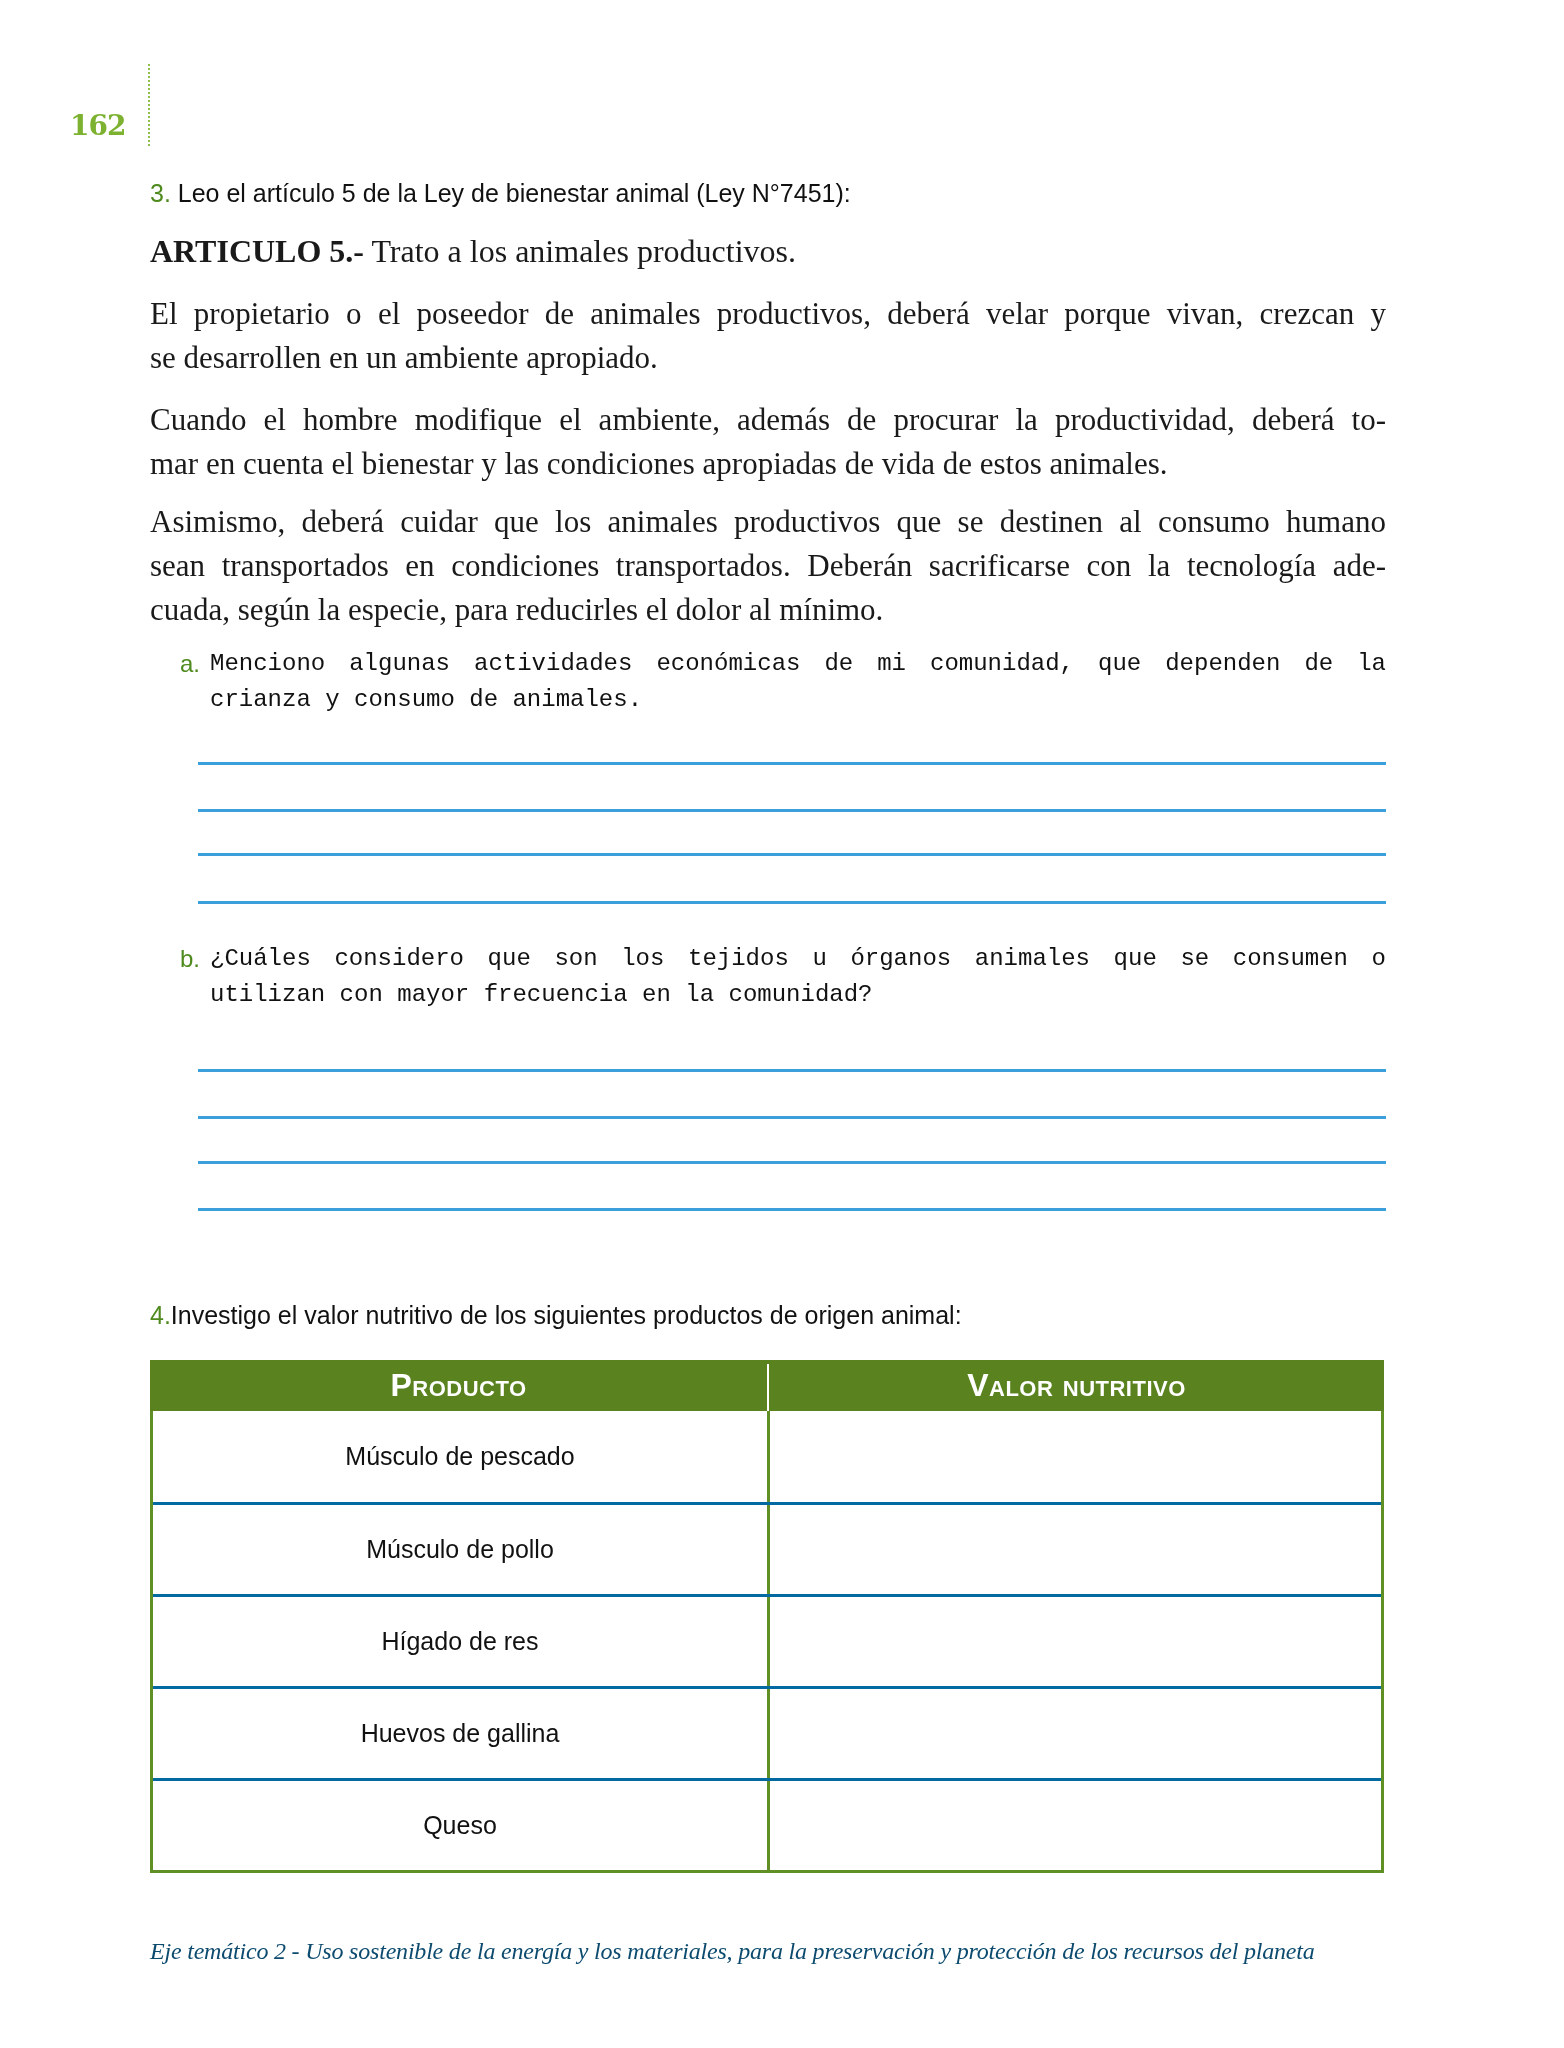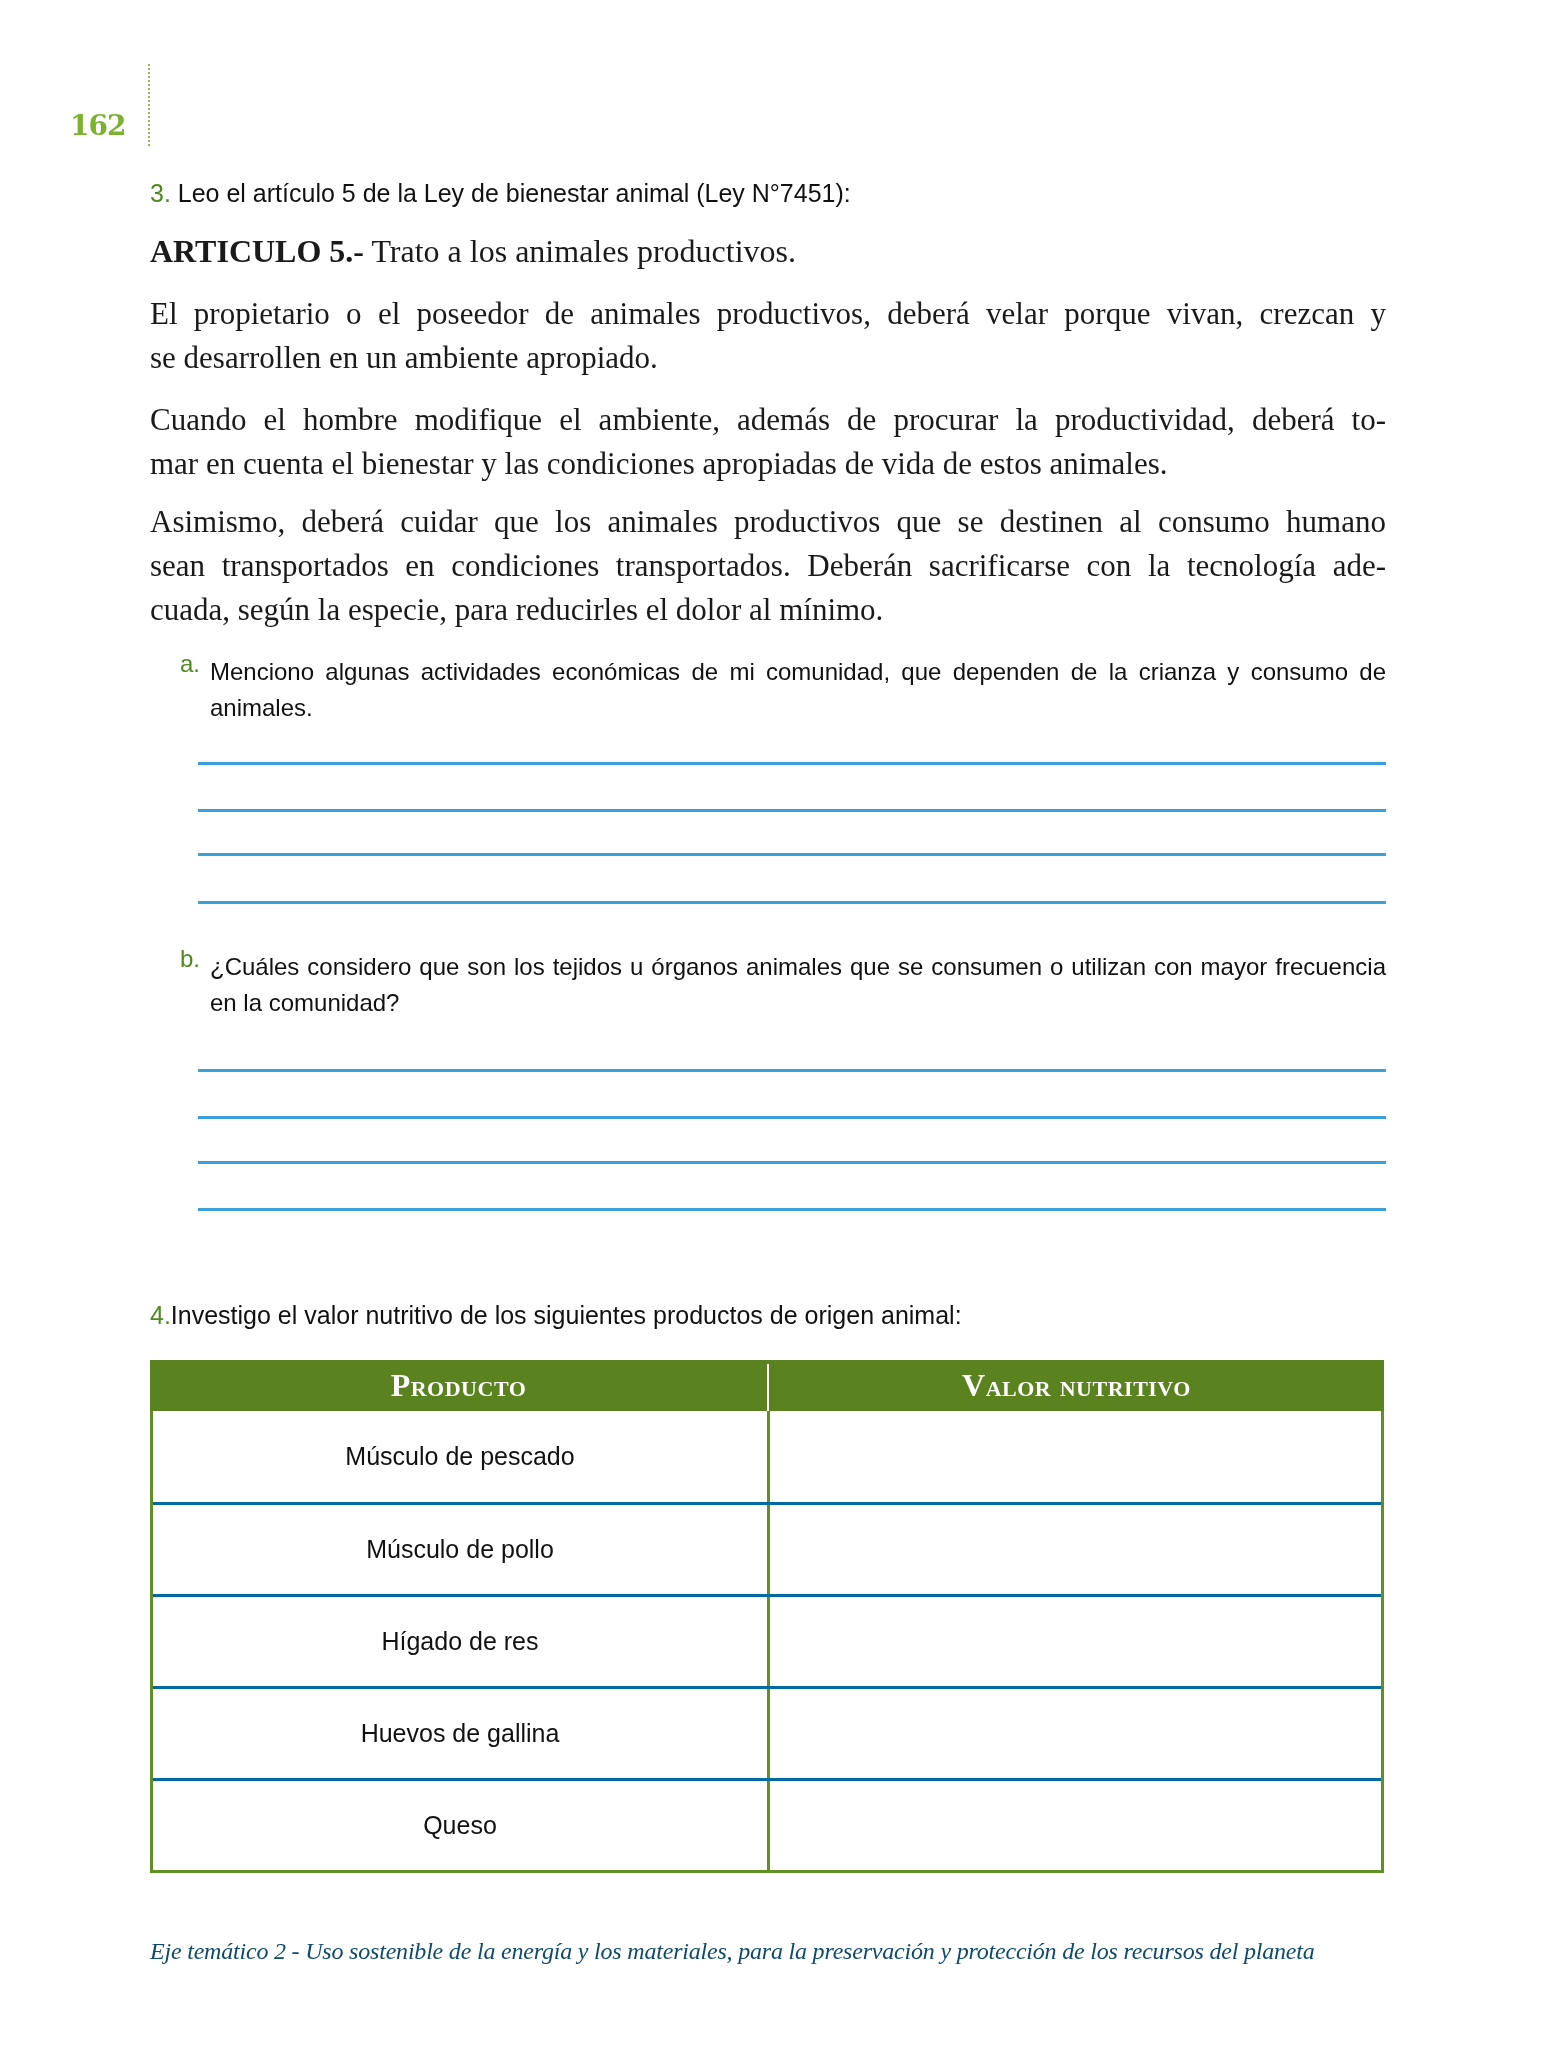--- a/index.html
+++ b/index.html
@@ -27,35 +27,35 @@
 
     .para { left: 150px; width: 1236px; font-size: 31px; line-height: 44px; }
     .para.p1 { top: 292px; }
     .para.p2 { top: 398px; }
     .para.p3 { top: 500px; }
     .justify-lines span.line { display: block; text-align: justify; text-align-last: justify; white-space: nowrap; }
     .justify-lines span.line.last { text-align-last: left; }
 
     .item { left: 180px; width: 1206px; font-size: 24px; line-height: 36px; }
     .item .label { color: #4f8a1e; display: inline-block; width: 30px; }
-    .item .text { position: absolute; left: 30px; top: 8px; width: 1176px; text-align: justify; }
+    .item .text { position: absolute; left: 30px; top: 0; width: 1176px; text-align: justify; font-family: Liberation Mono, monospace; }
     .item.a { top: 646px; }
     .item.b { top: 941px; }
 
     .answer-line { left: 198px; width: 1188px; height: 3px; background: #3b9fdb; }
 
     .q4 { left: 150px; top: 1300px; font-size: 25px; line-height: 30px; white-space: nowrap; }
 
     .table { left: 150px; top: 1360px; width: 1234px; }
     .table .header {
       position: absolute; left: 0; top: 0; width: 1234px; height: 51px; background: #5a821e;
     }
     .table .header .hcell {
       position: absolute; top: 0; height: 38px; line-height: 51px; text-align: center;
-      font-family: Liberation Serif, serif; font-weight: bold; color: #ffffff;
+      font-family: Liberation Sans, sans-serif; font-weight: bold; color: #ffffff;
       font-variant: small-caps; font-size: 32px; letter-spacing: 0.5px;
     }
     .table .header .hcell.c1 { left: 0; width: 617px; }
     .table .header .hcell.c2 { left: 619px; width: 615px; }
     .table .header .hdiv { position: absolute; left: 617px; top: 4px; width: 2px; height: 47px; background: #ffffff; }
     .table .body {
       position: absolute; left: 0; top: 51px; width: 1228px;
       border-left: 3px solid #5f8f25; border-right: 3px solid #5f8f25; border-bottom: 3px solid #5f8f25;
     }
     .table .row { position: relative; height: 89px; border-top: 3px solid #0369a1; }

